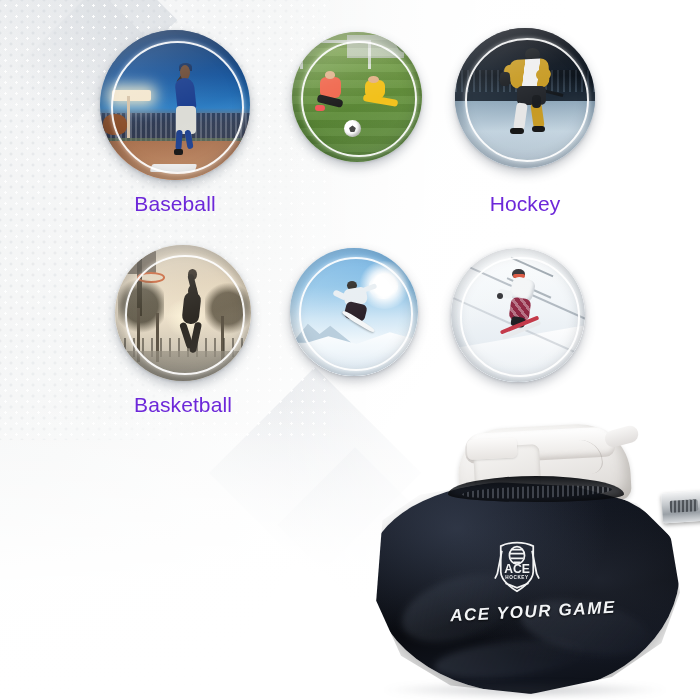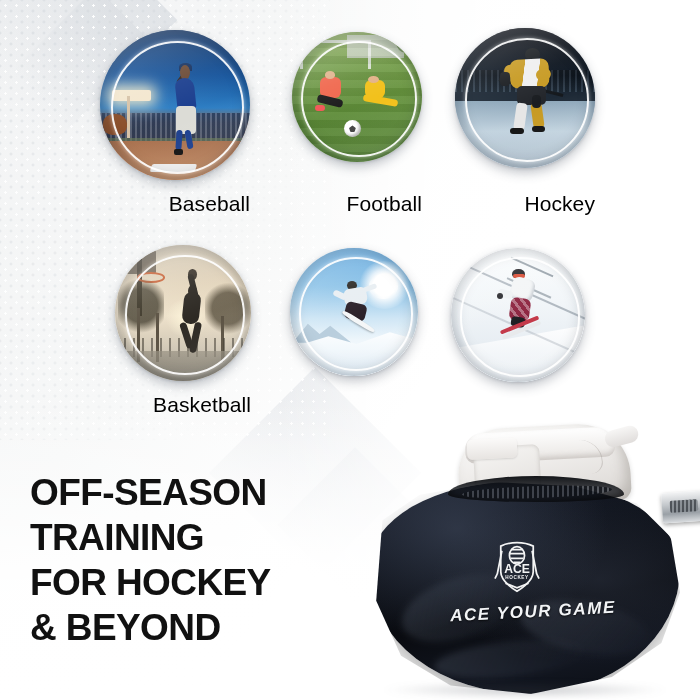--- a/index.html
+++ b/index.html
@@ -63,22 +63,22 @@
   }
   .disc .gloss{
     position:absolute;inset:0;border-radius:50%;pointer-events:none;
     background:linear-gradient(160deg,rgba(255,255,255,.30) 0%,rgba(255,255,255,.06) 38%,rgba(255,255,255,0) 55%,rgba(255,255,255,.10) 100%);
   }
   .disc .vign{
     position:absolute;inset:0;border-radius:50%;pointer-events:none;
     box-shadow:inset 0 0 16px rgba(20,28,40,.35);
   }
   .label{
-    position:absolute;width:100%;text-align:right;
-    font-size:21px;color:#000000;letter-spacing:.1px;white-space:nowrap;
+    position:absolute;width:100%;text-align:center;
+    font-size:21px;color:#6d28d9;letter-spacing:.1px;white-space:nowrap;
   }
 
   
   .sc-base{background:linear-gradient(180deg,#0b2f63 0%,#15539b 30%,#2f7fc4 52%,#8a6a54 62%,#b5795a 78%,#c98a63 100%);}
   .bb-lightpole{position:absolute;left:18%;top:44%;width:3px;height:28%;background:#d7c3a8;}
   .bb-lightbox{position:absolute;left:8%;top:40%;width:26%;height:7%;background:#f3e7cf;border-radius:2px;
                box-shadow:0 0 14px 5px rgba(255,243,205,.85);}
   .bb-crowd{position:absolute;left:0;right:0;top:55%;height:22%;
             background:repeating-linear-gradient(90deg,rgba(255,255,255,.22) 0 2px,rgba(40,55,80,.45) 2px 5px),
                        linear-gradient(180deg,#2b3f63,#1d2c46);opacity:.9;}
@@ -363,21 +363,20 @@
               <div class="t"></div>
               <div class="h"></div>
               <div class="l"></div>
             </div>
           <div class="ft-ball"></div>
         </div>
         <div class="vign"></div>
           <div class="gloss"></div>
           <div class="ring"></div>
       </div>
-      <div class="label" style="top:160px;">Football</div>
     </div>
 
     <div class="sport" style="left:455px;top:28px;width:140px;">
       <div class="disc" style="width:140px;height:140px;">
         <div class="scene sc-hock">
           <div class="hk-ice"></div>
           <div class="hk-seats"></div>
           <div class="hk-board"></div>
           <div class="hk-p">
             <div class="hk-stick"></div>
@@ -476,26 +475,20 @@
           </div>
         </div>
         <div class="vign"></div>
           <div class="gloss"></div>
           <div class="ring"></div>
       </div>
     </div>
 
   </div>
 
-  <div class="headline">
-    <div>OFF-SEASON</div>
-    <div>TRAINING</div>
-    <div>FOR HOCKEY</div>
-    <div>&amp; BEYOND</div>
-  </div>
 
   <div class="product">
     <div class="skate">
       <div class="skate-collar"></div>
       <div class="skate-tongue"></div>
       <div class="skate-strap"></div>
       <div class="skate-seam"></div>
       <div class="skate-tab"></div>
     </div>
 

